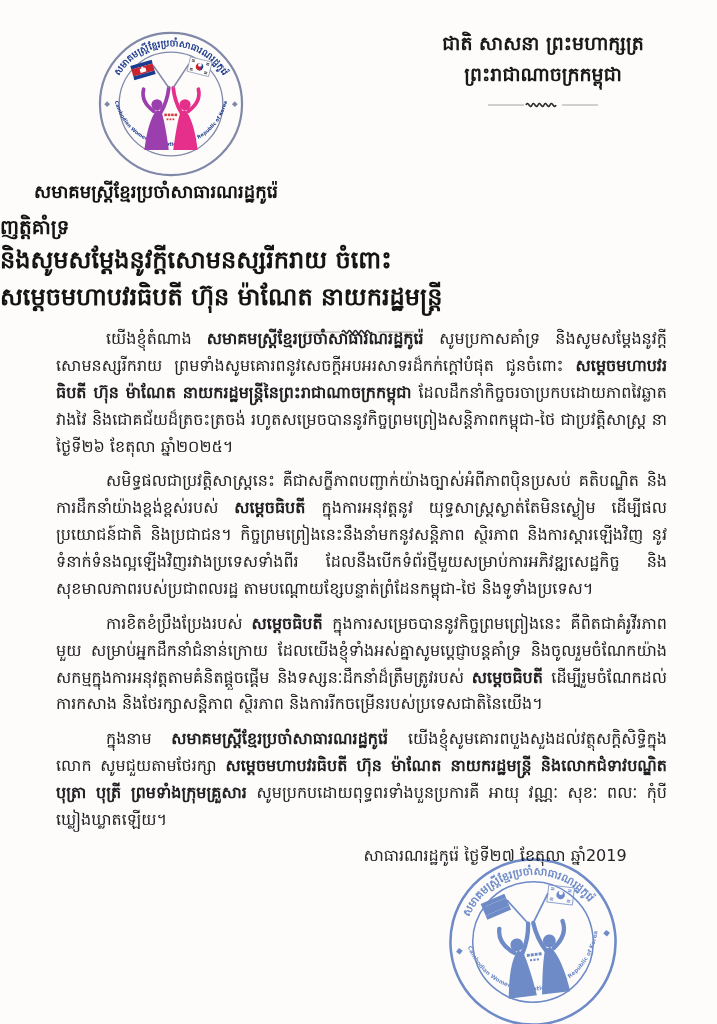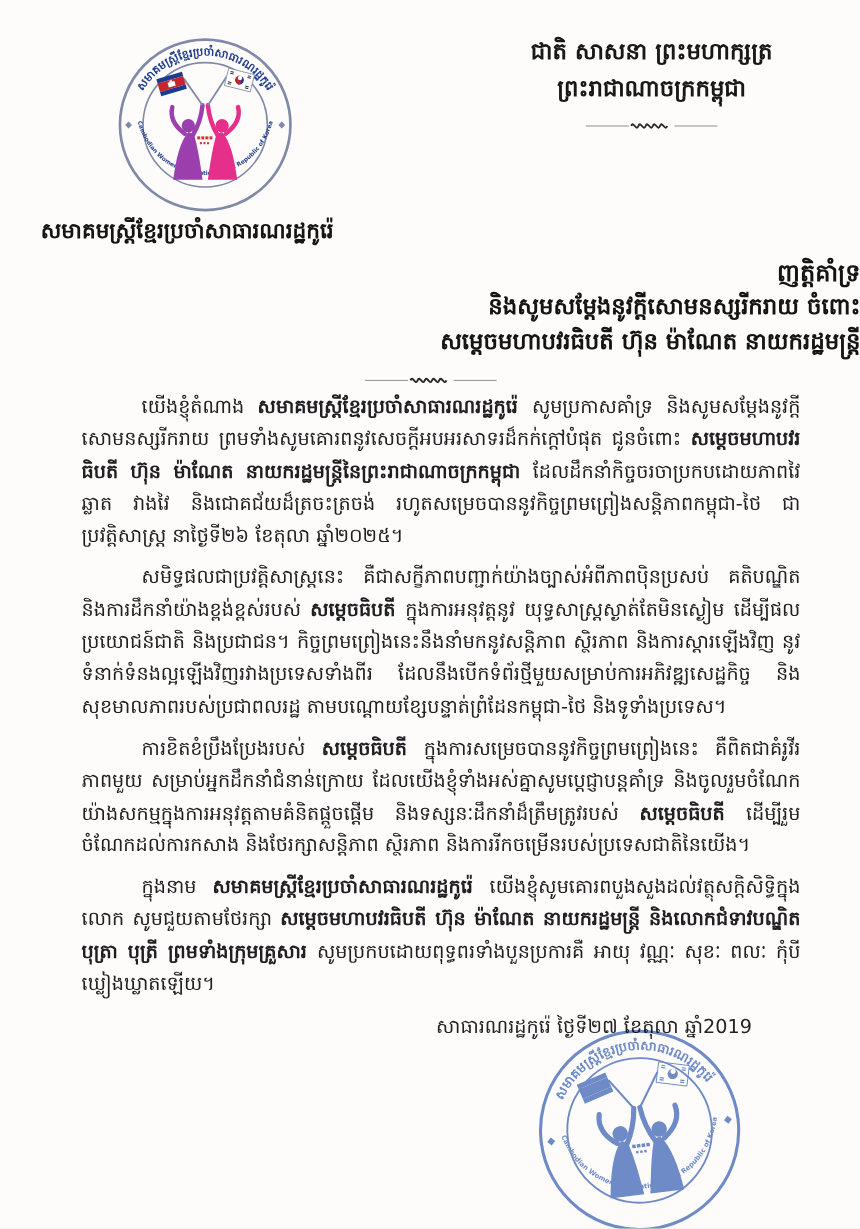--- a/index.html
+++ b/index.html
@@ -9,30 +9,30 @@
     font-family:"DejaVu Sans", sans-serif;
   }
   
   .logo-top{position:absolute;left:97px;top:30px;width:148px;height:148px;}
   .logo-top svg{width:100%;height:100%;}
   .header-right{position:absolute;left:390px;top:28px;width:306px;text-align:center;}
   .kingdom-line{font-weight:bold;font-size:19px;line-height:1.65;color:#181818;}
   .flourish{display:block;margin:8px auto 0 auto;width:110px;height:12px;}
   .org-name{position:absolute;left:34px;top:180px;font-size:18px;font-weight:bold;color:#141414;}
   
-  .title-block{position:absolute;left:0;right:0;top:212px;text-align:right;font-weight:bold;color:#141414;}
+  .title-block{position:absolute;left:0;right:0;top:212px;text-align:left;font-weight:bold;color:#141414;}
   .title-line1{font-size:20px;line-height:1.5;}
-  .title-line2,.title-line3{font-size:19px;line-height:1.55;}
+  .title-line2,.title-line3{font-size:24px;line-height:1.55;}
   .title-block .flourish{margin-top:10px;}
   
   .body-text{
     position:absolute;left:52px;right:50px;top:326px;height:512px;overflow:hidden;
     font-size:16px;line-height:1.68;text-align:justify;color:#202022;
   }
-  .para{margin:0 0 8px 16px;text-indent:50px;}
+  .para{margin:0 0 8px 4px;text-indent:50px;}
   .para .b{font-weight:bold;}
   
   .date-block{position:absolute;left:300px;width:390px;top:842px;text-align:center;
     font-size:16px;line-height:1.7;color:#232325;}
   .stamp{
     position:absolute;left:447px;top:856px;width:172px;height:172px;
     opacity:.82;transform:rotate(-7deg);mix-blend-mode:multiply;
   }
   .stamp svg{width:100%;height:100%;}
 </style>

